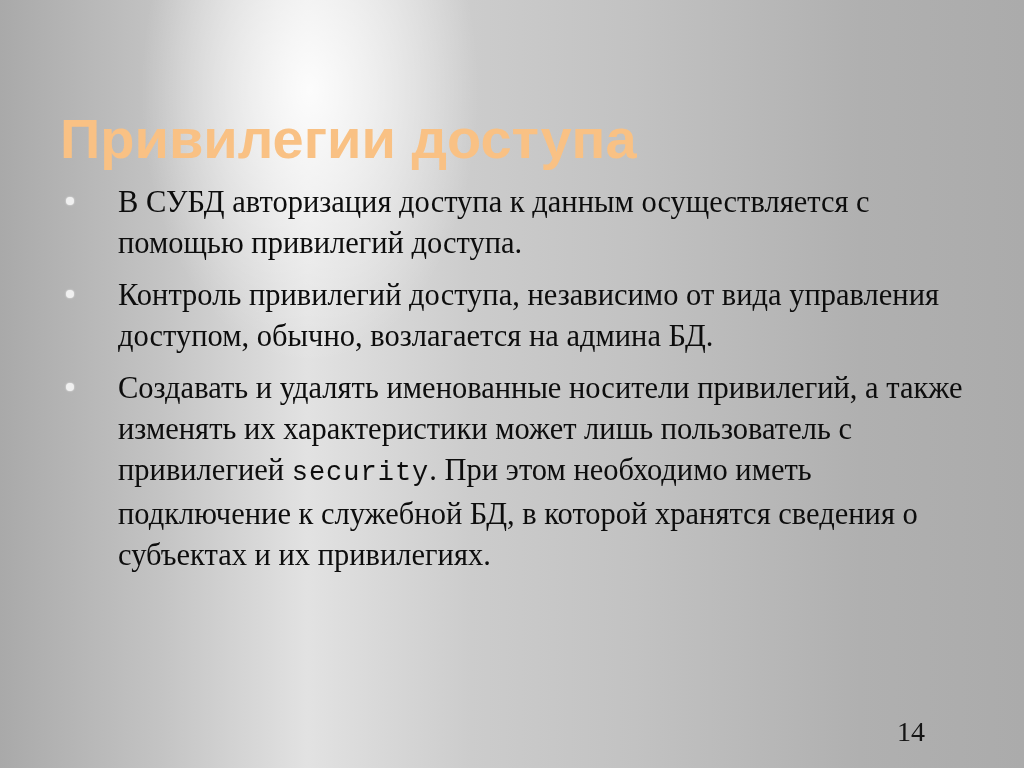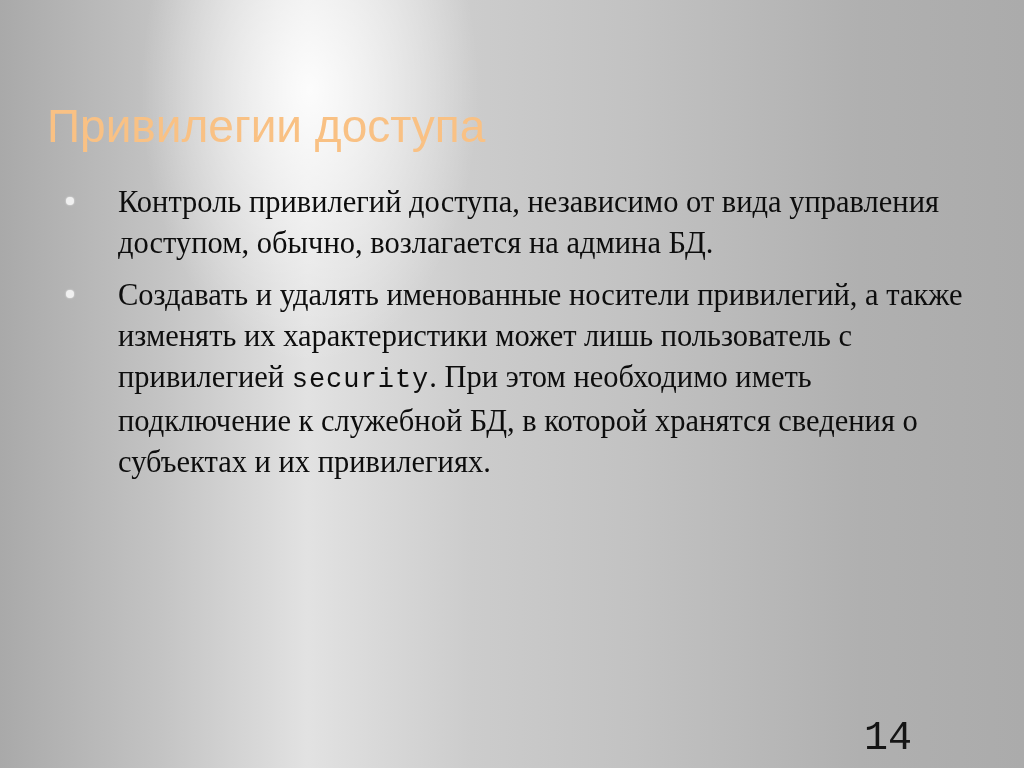--- a/index.html
+++ b/index.html
@@ -14,25 +14,25 @@
     height: 768px;
     overflow: hidden;
     position: relative;
     font-family: "Liberation Serif", serif;
     background:
       radial-gradient(ellipse 260px 420px at 310px 90px, rgba(255,255,255,0.9), rgba(255,255,255,0) 65%),
       linear-gradient(90deg, #a9a9a9 0%, #c4c4c4 16%, #e2e2e2 30%, #cccccc 46%, #c2c2c2 62%, #b0b0b0 84%, #ababab 100%);
   }
   .slide-title {
     position: absolute;
-    left: 47px;
+    left: 60px;
     top: 68px;
     font-family: "Liberation Sans", sans-serif;
-    font-weight: normal;
-    font-size: 46px;
+    font-weight: bold;
+    font-size: 56px;
     letter-spacing: 0px;
     color: var(--title-color);
     white-space: nowrap;
   }
   ul.bullet-list {
     position: absolute;
     left: 64px;
     top: 182px;
     width: 912px;
     margin: 0;
@@ -59,30 +59,31 @@
     box-shadow: 0 0 2px rgba(255,255,255,0.8);
   }
   .mono {
     font-family: "Liberation Mono", "DejaVu Sans Mono", monospace;
     font-size: 27px;
     letter-spacing: 1px;
     text-align: center;
   }
   .page-number {
     position: absolute;
-    right: 112px;
+    right: 99px;
     top: 716px;
-    font-family: Liberation Mono, monospace;
-    font-size: 40px;
+    font-family: Liberation Serif, serif;
+    font-size: 28px;
     color: #151515;
   }
 </style>
 </head>
 <body>
 
 <h1 class="slide-title">Привилегии доступа</h1>
 
 <ul class="bullet-list">
+    <li class="bullet-item"><span class="serif">В СУБД авторизация доступа к данным осуществляется с помощью привилегий доступа.</span></li>
     <li class="bullet-item"><span class="serif">Контроль привилегий доступа, независимо от вида управления доступом, обычно, возлагается на админа БД.</span></li>
     <li class="bullet-item"><span class="serif">Создавать и удалять именованные носители привилегий, а также изменять их характеристики может лишь пользователь с привилегией </span><span class="mono">security</span><span class="serif">. При этом необходимо иметь подключение к служебной БД, в которой хранятся сведения о субъектах и их привилегиях.</span></li>
   </ul>
 
 <div class="page-number">14</div>
 
 </body></html>

